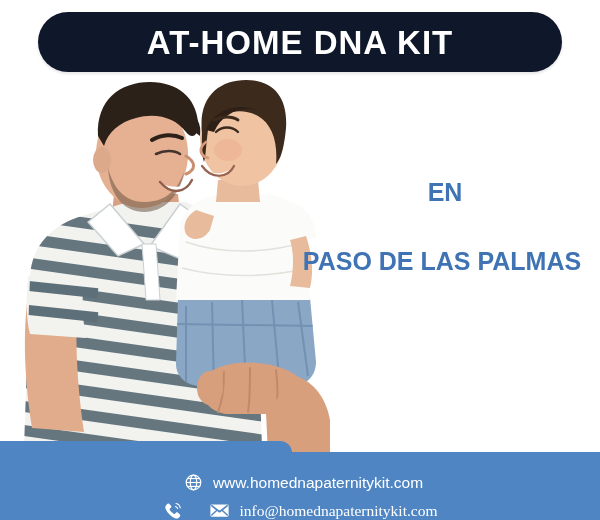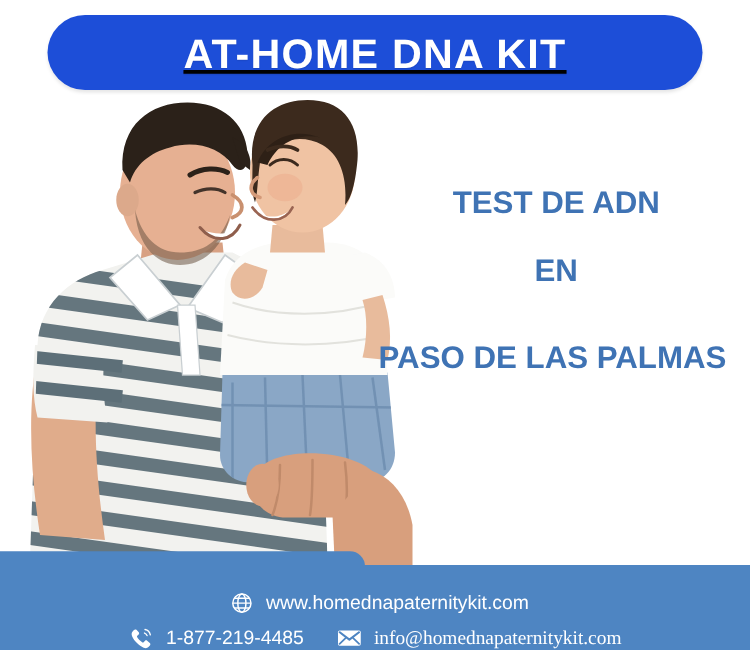--- a/index.html
+++ b/index.html
@@ -7,24 +7,23 @@
     width:600px;height:520px;
     background:#ffffff;
     font-family:"Liberation Sans", sans-serif;
     overflow:hidden;
   }
   .card{position:relative;width:600px;height:520px;background:#ffffff;overflow:hidden;}
 
   
   .header-band{
     position:absolute;left:38px;top:12px;width:524px;height:60px;
-    background:#1d4ed8;border-radius:30px;
+    background:#0f172a;border-radius:30px;
     display:flex;align-items:center;justify-content:center;
     box-shadow:0 2px 3px rgba(0,0,0,0.10);
-    text-decoration:underline;
   }
   .header-title{
     color:#ffffff;font-size:33px;font-weight:bold;
     letter-spacing:1.0px;line-height:1;white-space:nowrap;
     text-shadow:0 1px 1px rgba(0,0,0,0.10);
   }
 
   
   .photo{
     position:absolute;left:10px;top:76px;width:330px;height:380px;
@@ -188,21 +187,20 @@
         <path d="M240 292 C240 310 240 324 238 336"></path>
         <path d="M266 294 C268 310 268 324 266 336"></path>
       </g>
       <ellipse cx="200" cy="312" rx="13" ry="17" fill="#d89f7d"></ellipse>
 
       <path d="M286 300 C304 306 316 322 320 344 L320 380 L258 380 L256 336 Z" fill="#d89f7d"></path>
     </svg>
   </div>
 
   <div class="headline">
-    <div class="line line-1">TEST DE ADN</div>
     <div class="line line-2">EN</div>
     <div class="line line-3">PASO DE LAS PALMAS</div>
   </div>
 
   <div class="footer">
     <div class="footer-shape-left"></div>
     <div class="footer-shape-right"></div>
 
     <div class="footer-inner">
 
@@ -223,21 +221,20 @@
 
       <div class="footer-row">
         <div class="contact">
           <span class="ic">
             <svg width="20" height="20" viewBox="0 0 24 24">
               <path d="M7.4 3.4c-.7-.6-1.8-.5-2.4.2L3.7 5.1C2.6 6.3 2.5 8.1 3.3 9.8c1 2.2 2.6 4.4 4.6 6.3 2 2 4.2 3.6 6.4 4.5 1.7.7 3.5.6 4.6-.6l1.4-1.5c.6-.7.6-1.8-.1-2.4l-2.5-2.2c-.6-.5-1.5-.5-2.1.1l-1.3 1.3c-.3.3-.8.4-1.2.2-.9-.5-1.9-1.2-2.9-2.2-1-1-1.7-2-2.2-2.9-.2-.4-.1-.9.2-1.2L9.5 7.9c.6-.6.6-1.5.1-2.1L7.4 3.4z" fill="#ffffff"></path>
               <path d="M15.6 3.1c2.6.5 4.6 2.5 5.1 5.1" stroke="#ffffff" stroke-width="1.3" fill="none" stroke-linecap="round"></path>
               <path d="M15.1 6.5c1.2.4 2.1 1.3 2.5 2.5" stroke="#ffffff" stroke-width="1.3" fill="none" stroke-linecap="round"></path>
             </svg>
           </span>
-          <span class="txt">1-877-219-4485</span>
         </div>
 
         <div class="contact">
           <span class="ic">
             <svg width="21" height="21" viewBox="0 0 24 24">
               <rect x="1.6" y="5" width="20.8" height="14" rx="1.6" fill="#ffffff"></rect>
               <path d="M2.6 6.2 L12 13.4 L21.4 6.2" stroke="#4e85c2" stroke-width="1.9" fill="none" stroke-linejoin="round"></path>
               <path d="M2.6 17.8 L9 11.6 M21.4 17.8 L15 11.6" stroke="#4e85c2" stroke-width="1.6" fill="none"></path>
             </svg>
           </span>

